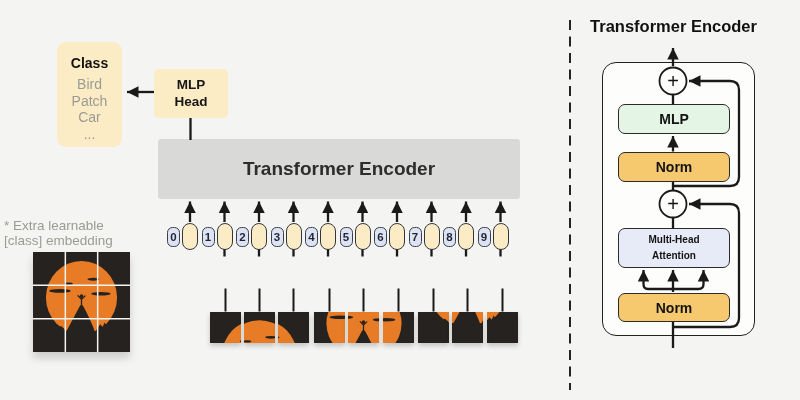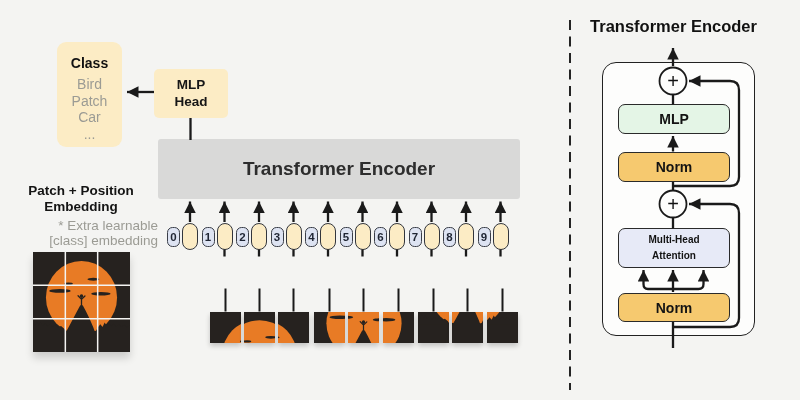--- a/index.html
+++ b/index.html
@@ -17,21 +17,21 @@
   
   .class-box{left:57px;top:42px;width:65px;height:105px;background:var(--cream);
              border-radius:9px;flex-direction:column;justify-content:flex-start;
              padding-top:13px;}
   .class-heading{font-size:14px;font-weight:700;color:#111;margin-bottom:5px;}
   .class-item{font-size:14px;color:var(--muted_text);line-height:16.5px;}
   .mlp-head{left:154px;top:69px;width:74px;height:49px;background:var(--cream);
             border-radius:5px;font-size:13.5px;font-weight:700;line-height:16.5px;}
   .patch-pos-label{left:8px;top:183px;width:146px;text-align:center;
             font-size:13.5px;font-weight:700;line-height:15.5px;color:#141414;}
-  .extra-note{left:4px;top:218px;width:154px;text-align:right;font-size:13.5px;
+  .extra-note{left:4px;top:218px;width:154px;text-align:left;font-size:13.5px;
             line-height:15px;color:var(--muted_text);}
   .big-image{left:33px;top:252px;width:97px;height:100px;
             box-shadow:0 6px 8px rgba(0,0,0,.16);}
   .big-image svg{display:block;width:100%;height:100%;}
 
   
   .vit-title{left:236px;top:21px;width:300px;text-align:center;
              font-size:17px;font-weight:700;color:#111;}
   .encoder-box{left:158px;top:139px;width:362px;height:60px;
              background:var(--gray_box);border-radius:3px;
@@ -104,22 +104,20 @@
 
   <div class="box class-box">
     <div class="class-heading">Class</div>
     <div class="class-item">Bird</div>
     <div class="class-item">Patch</div>
     <div class="class-item">Car</div>
     <div class="class-item">...</div>
   </div>
   <div class="box mlp-head pre">MLP
 Head</div>
-  <div class="abs patch-pos-label pre">Patch + Position
-Embedding</div>
   <div class="abs extra-note pre">* Extra learnable
 [class] embedding</div>
 
   <div class="abs big-image">
     <svg viewBox="0 0 90 90" preserveAspectRatio="none">
       <use href="#scene"></use>
       <path d="M30,0 V90 M60,0 V90 M0,30 H90 M0,60 H90" stroke="#f4f4f2" stroke-width="1.4"></path>
     </svg>
   </div>
 

